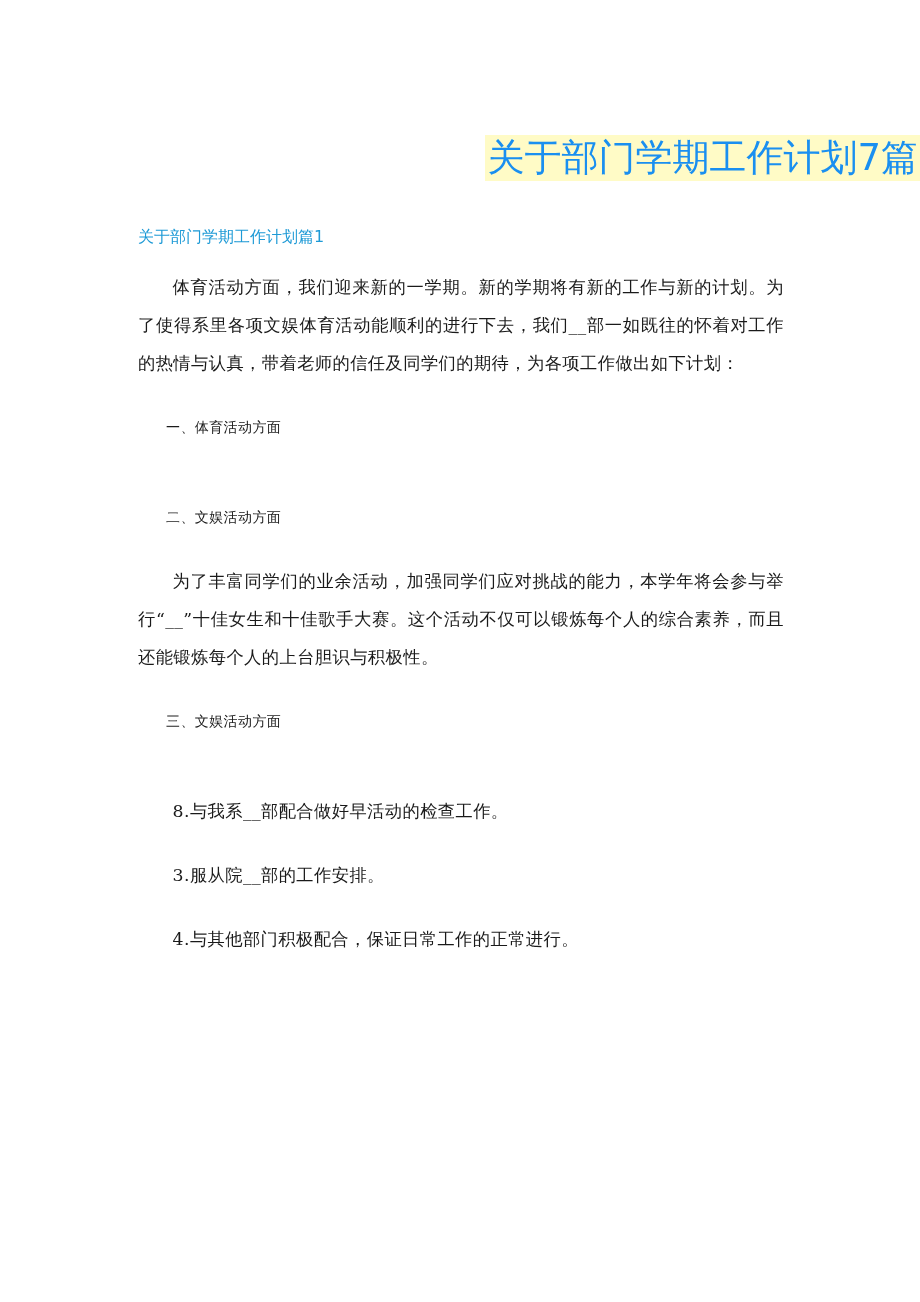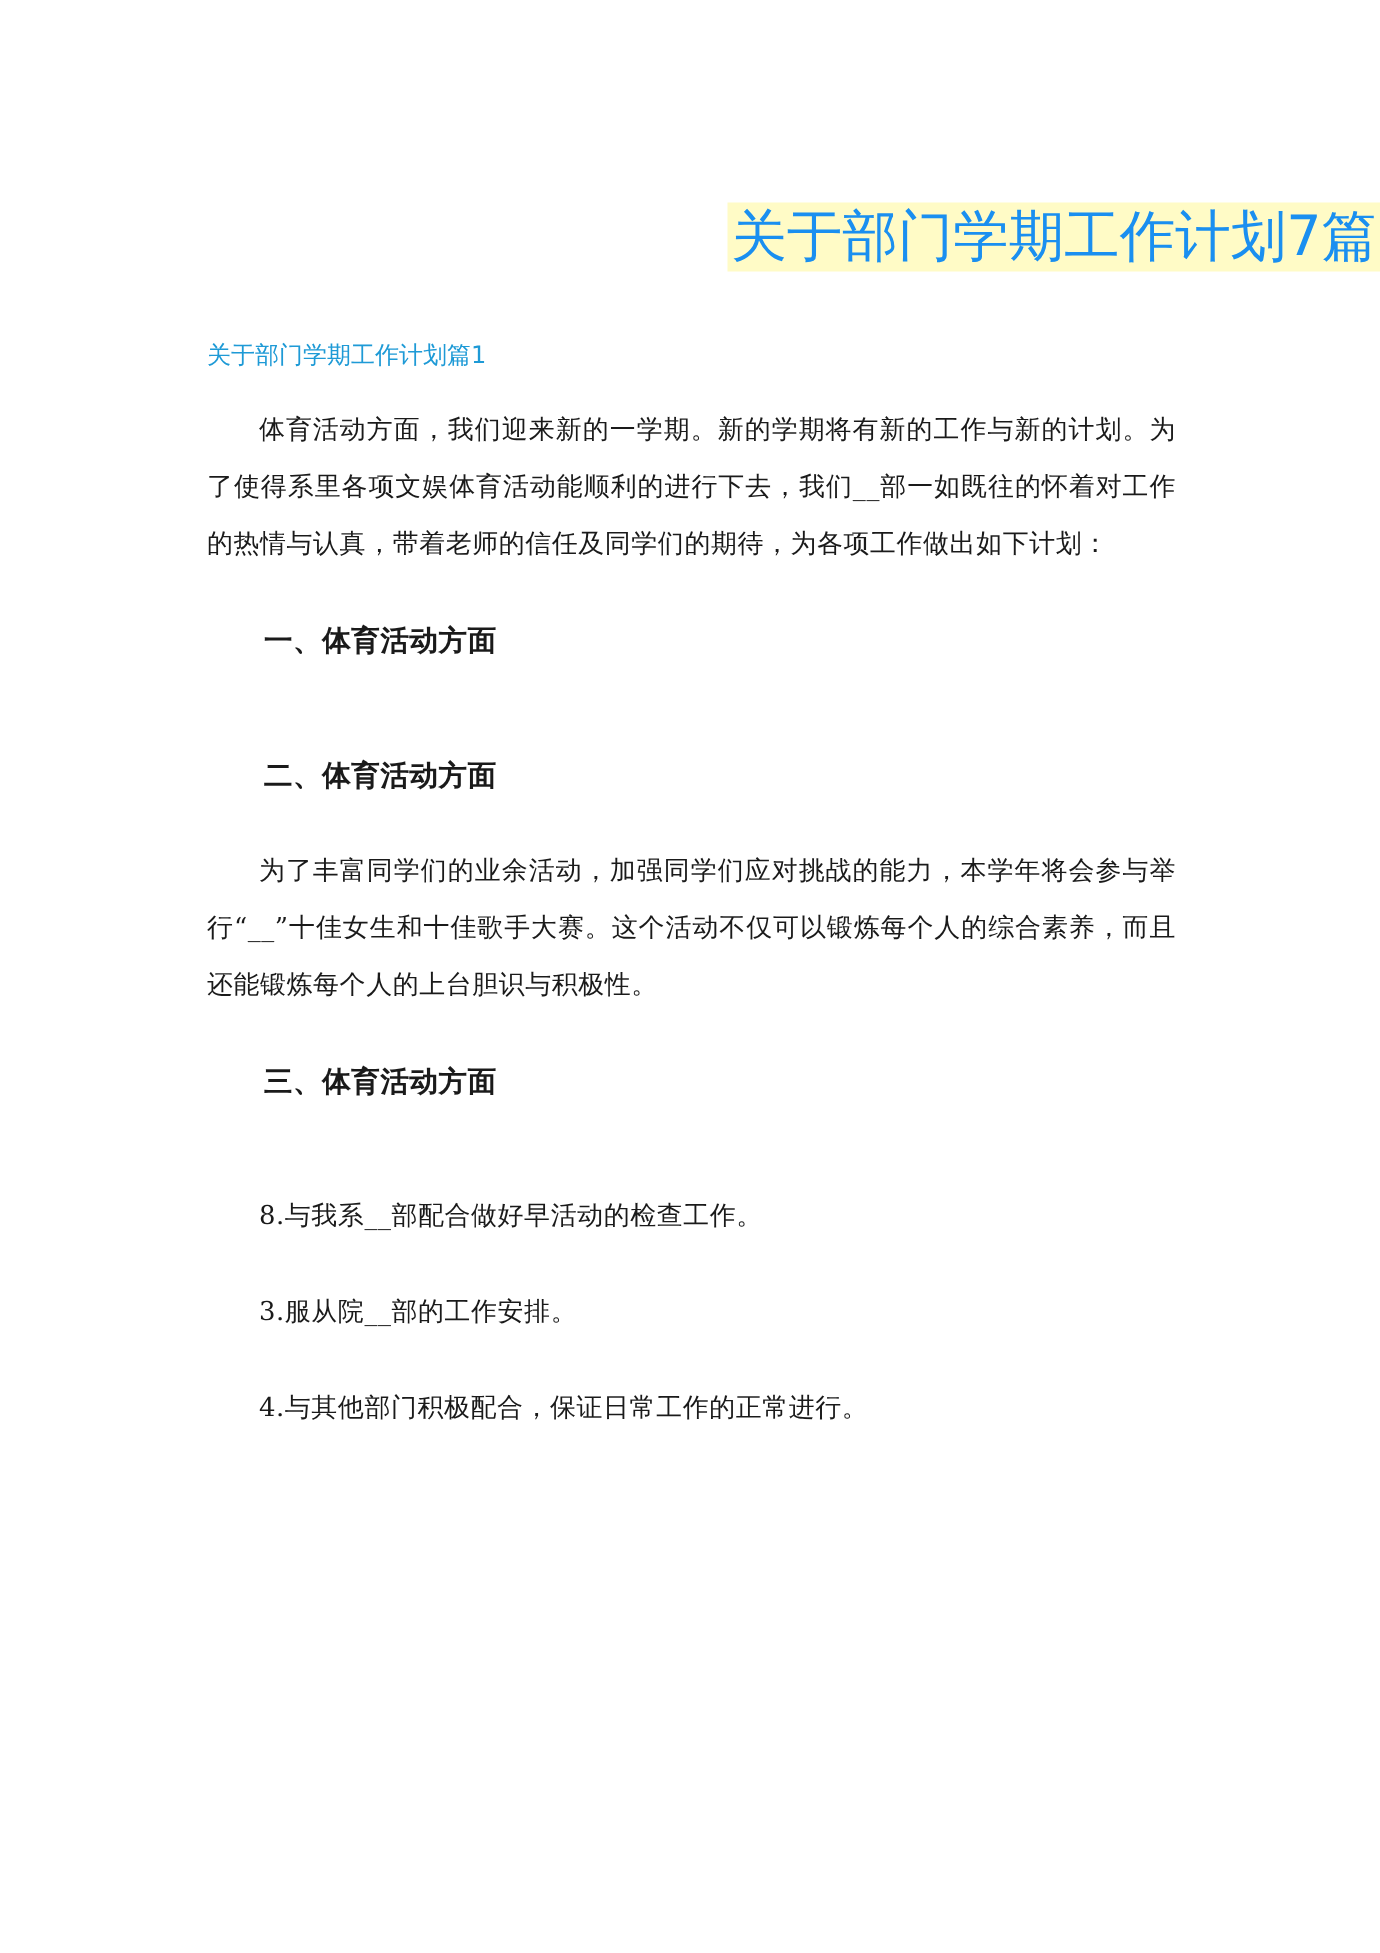--- a/index.html
+++ b/index.html
@@ -57,26 +57,25 @@
   }
   .para {
     font-size: 17.3px;
     line-height: 38px;
     margin: 0;
     text-align: justify;
     text-indent: 2em;
     letter-spacing: 0.4px;
   }
   .heading {
-    font-size: 19px;
+    font-size: 14px;
     line-height: 38px;
     margin: 0;
     padding-left: 2em;
     letter-spacing: 0.4px;
-    font-weight: bold;
   }
   .item {
     font-size: 17.3px;
     line-height: 38px;
     margin: 0;
     padding-left: 2em;
     letter-spacing: 0.4px;
   }
   .gap-lg { height: 26px; }
   .gap-md { height: 18px; }
@@ -93,26 +92,26 @@
     <p class="section-title">关于部门学期工作计划篇1</p>
     <div class="gap-md"></div>
 
     <p class="para">体育活动方面，我们迎来新的一学期。新的学期将有新的工作与新的计划。为了使得系里各项文娱体育活动能顺利的进行下去，我们__部一如既往的怀着对工作的热情与认真，带着老师的信任及同学们的期待，为各项工作做出如下计划：</p>
     <div class="gap-lg"></div>
 
     <p class="heading">一、体育活动方面</p>
     <div class="gap-lg"></div>
     <div class="gap-lg"></div>
 
-    <p class="heading">二、体育活动方面</p>
+    <p class="heading">二、文娱活动方面</p>
     <div class="gap-lg"></div>
     <p class="para">为了丰富同学们的业余活动，加强同学们应对挑战的能力，本学年将会参与举行“__”十佳女生和十佳歌手大赛。这个活动不仅可以锻炼每个人的综合素养，而且还能锻炼每个人的上台胆识与积极性。</p>
     <div class="gap-lg"></div>
 
-    <p class="heading">三、体育活动方面</p>
+    <p class="heading">三、文娱活动方面</p>
     <div class="gap-lg"></div>
     <div class="gap-lg"></div>
     <p class="item">8.与我系__部配合做好早活动的检查工作。</p>
     <div class="gap-lg"></div>
     <p class="item">3.服从院__部的工作安排。</p>
     <div class="gap-lg"></div>
     <p class="item">4.与其他部门积极配合，保证日常工作的正常进行。</p>
   </div>
 </div>
 

